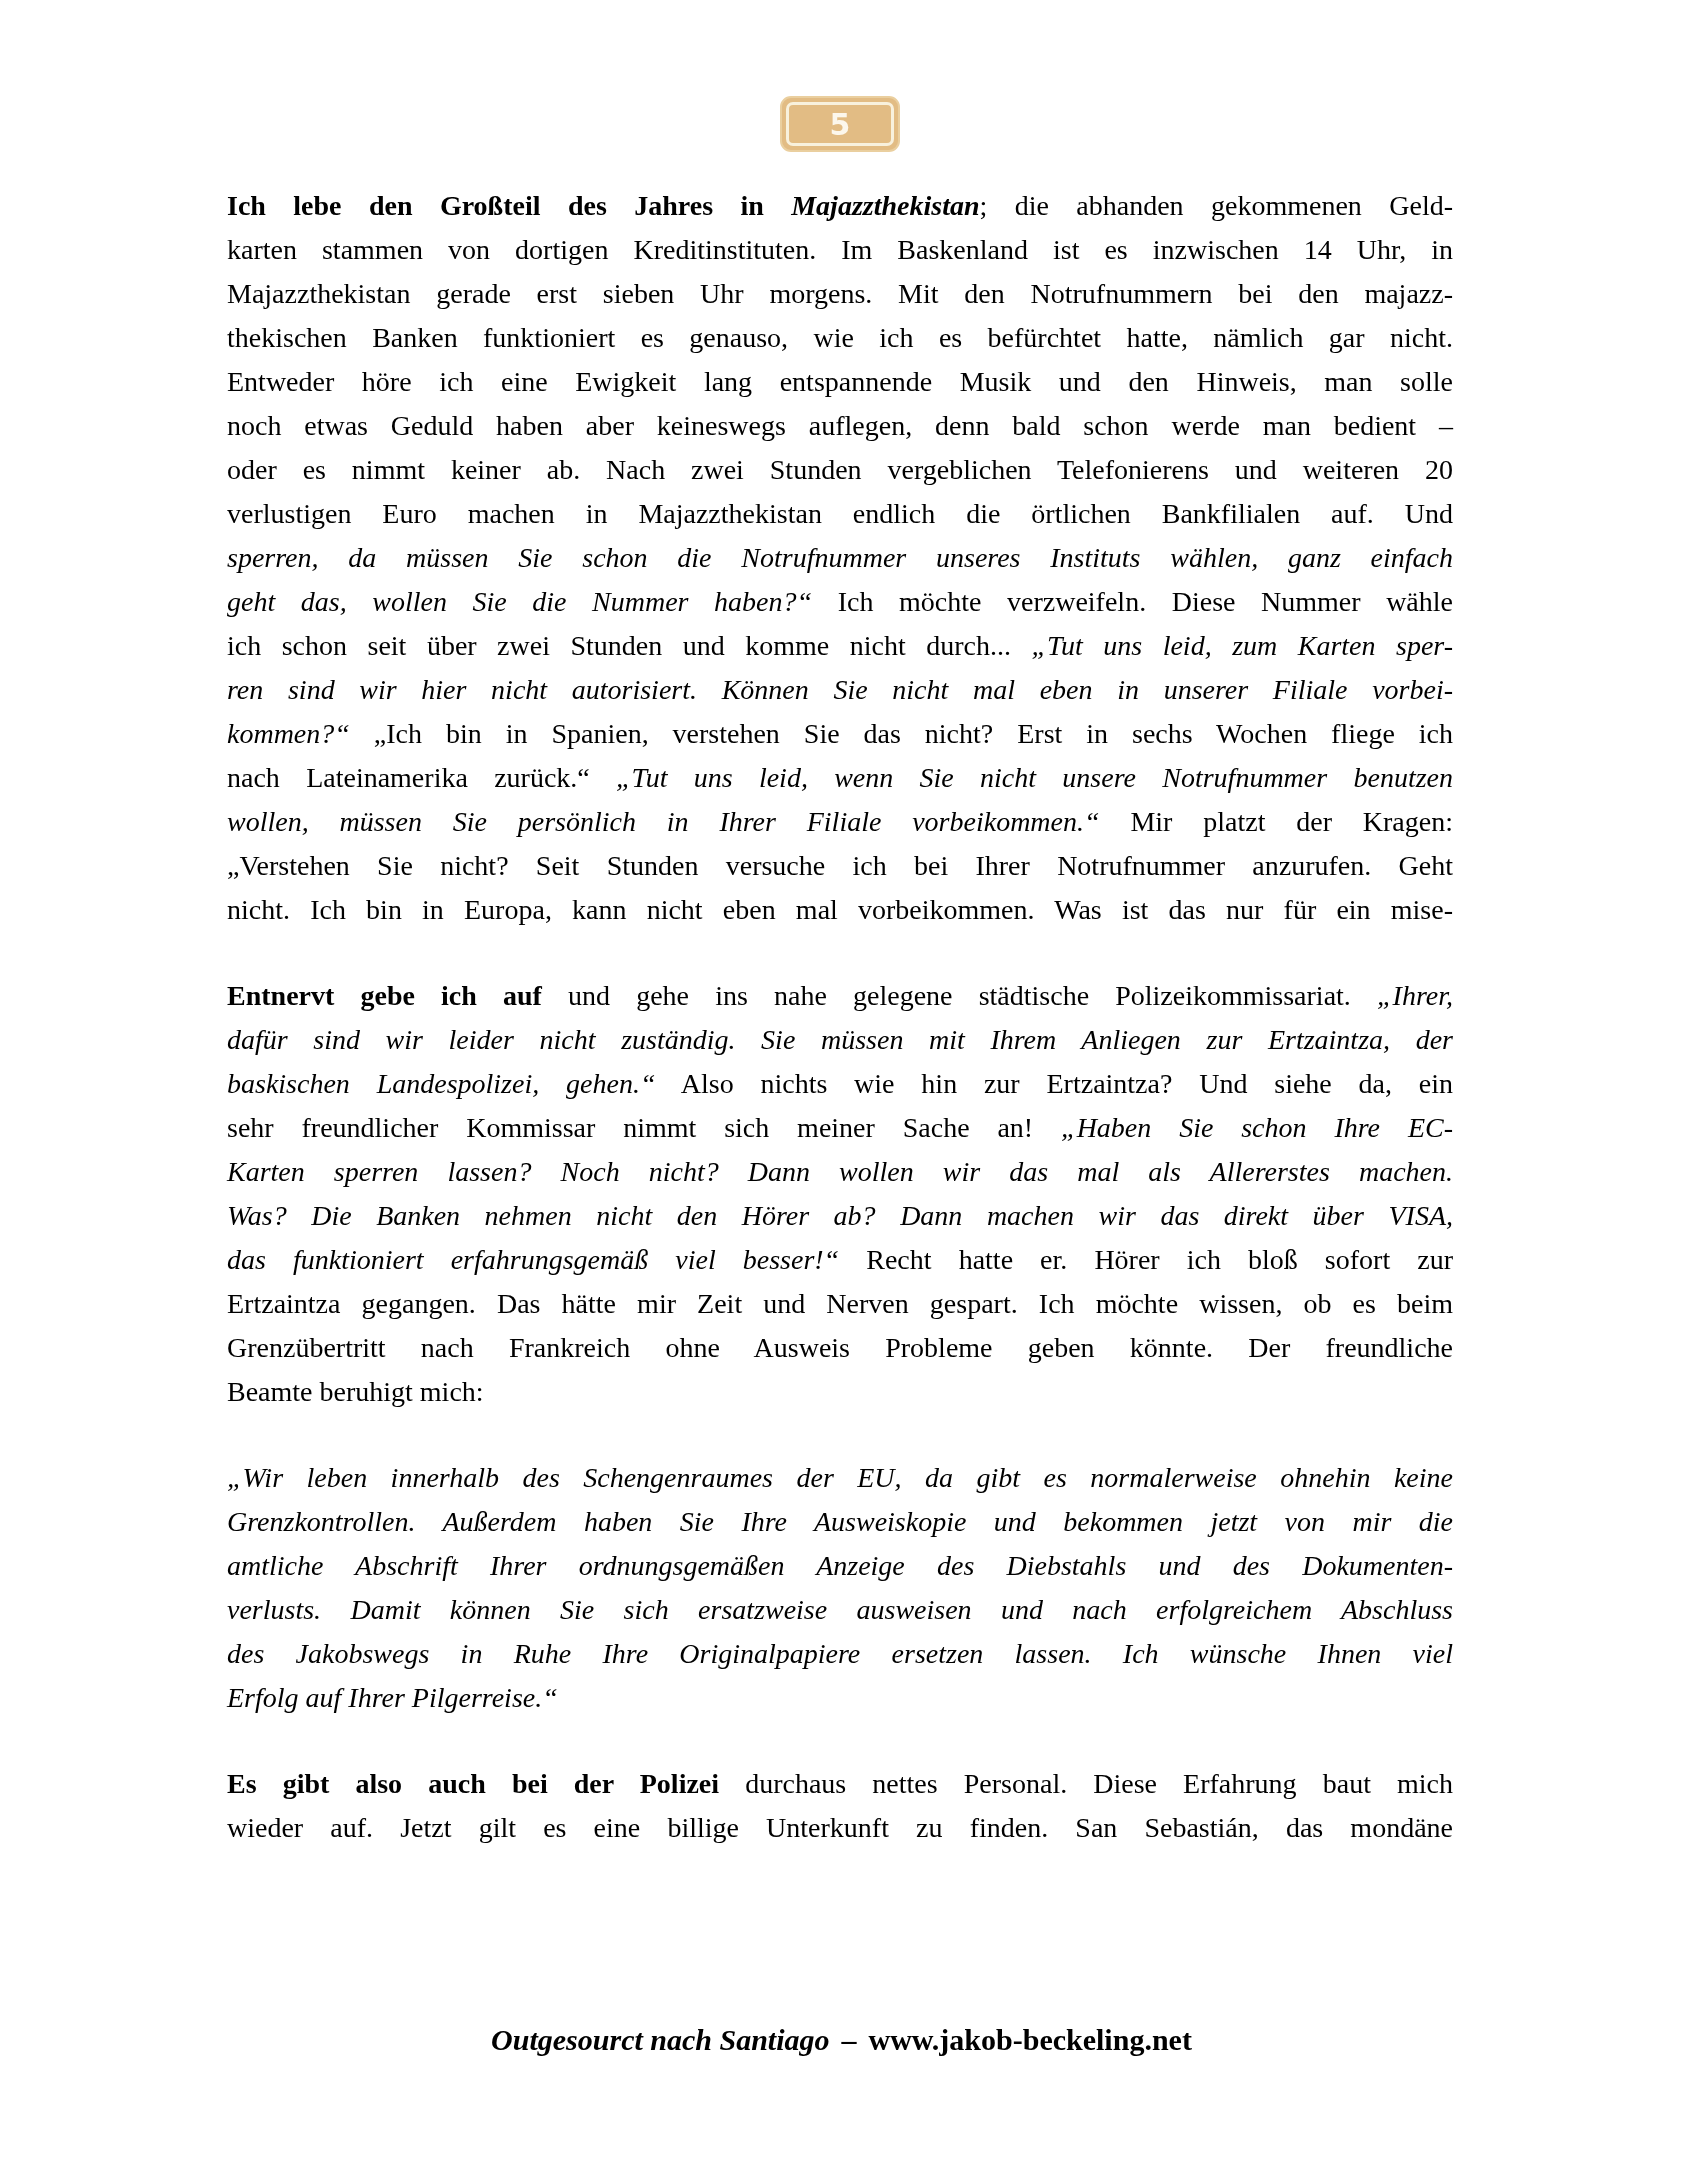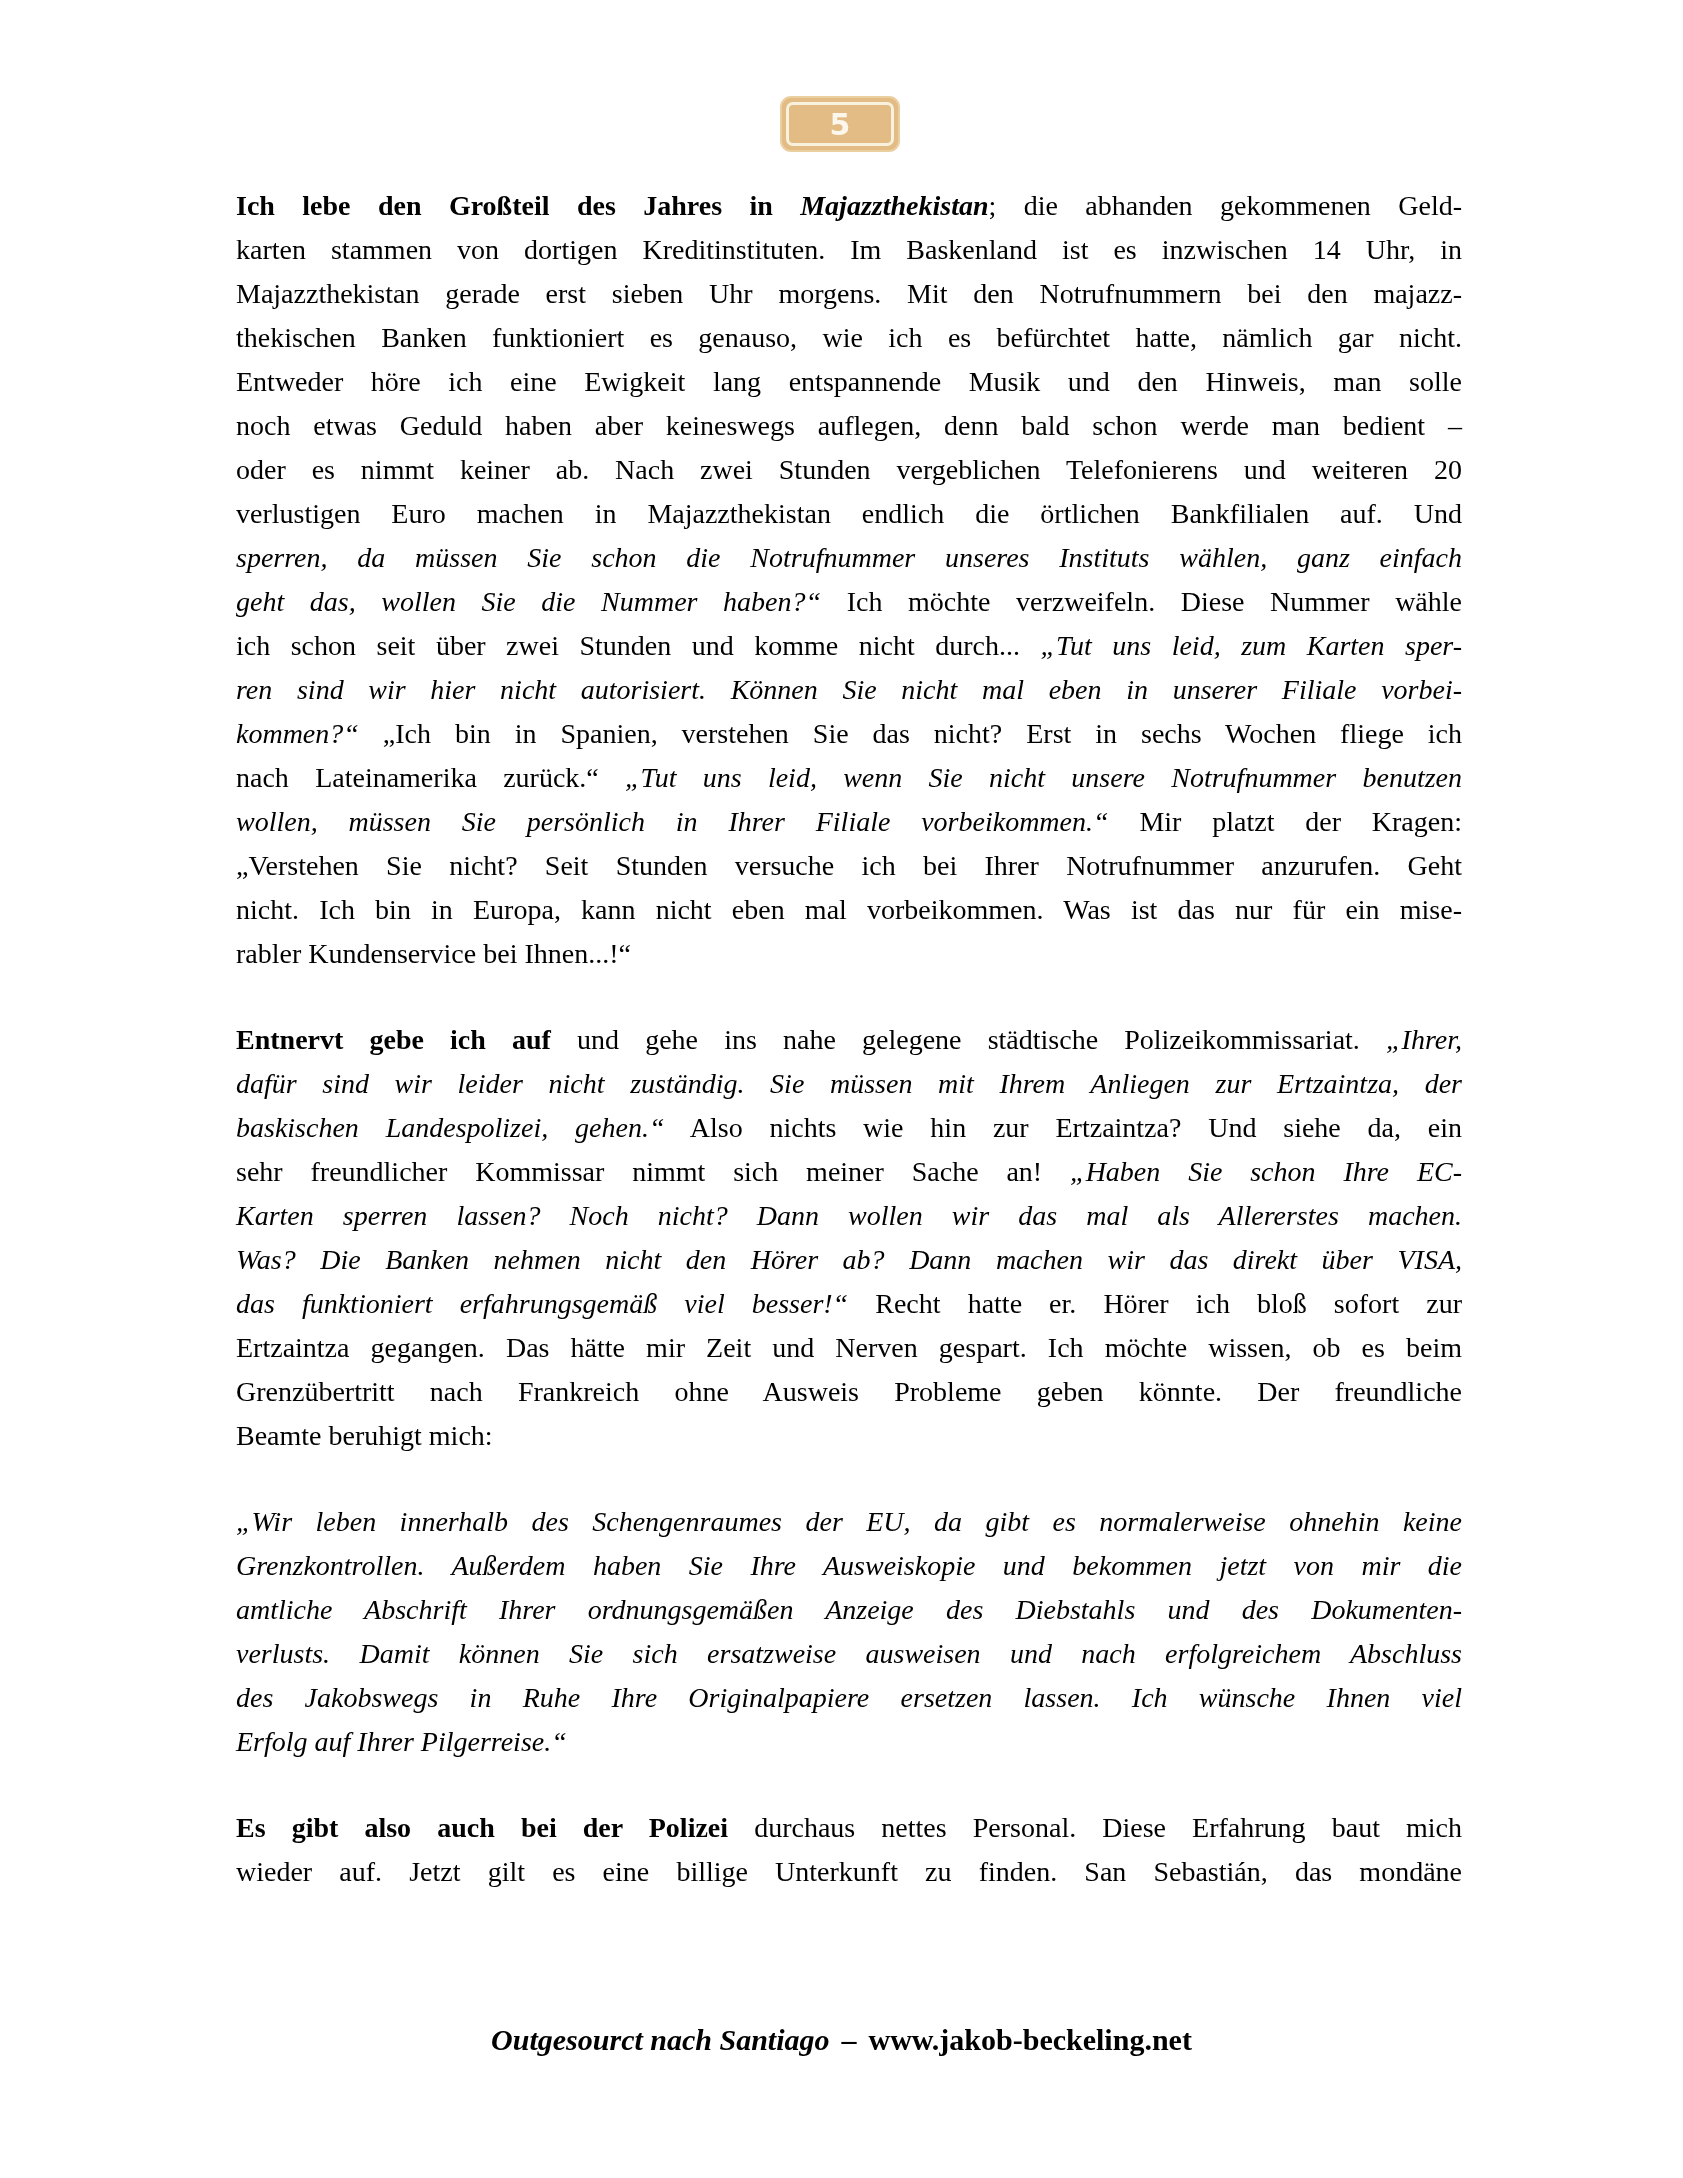--- a/index.html
+++ b/index.html
@@ -41,21 +41,20 @@
     color: var(--badge-text);
   }
 
   
   .content {
     position: absolute;
     left: 227px; top: 184px;
     width: 1226px;
     font-size: 28px;
     color: var(--ink);
-    margin-left: 9px;
   }
   .paragraph + .paragraph { margin-top: 42px; }
   .line {
     line-height: 44px;
     text-align: justify;
     text-align-last: justify;
   }
   .line.last { text-align-last: left; }
   .seg-b  { font-weight: bold; }
   .seg-i  { font-style: italic; }
@@ -96,21 +95,20 @@
         <div class="line"><span>verlustigen Euro machen in Majazzthekistan endlich die örtlichen Bankfilialen auf. Und</span></div>
         <div class="line"><span class="seg-i">sperren, da müssen Sie schon die Notrufnummer unseres Instituts wählen, ganz einfach</span></div>
         <div class="line"><span class="seg-i">geht das, wollen Sie die Nummer haben?“</span><span> Ich möchte verzweifeln. Diese Nummer wähle</span></div>
         <div class="line"><span>ich schon seit über zwei Stunden und komme nicht durch... </span><span class="seg-i">„Tut uns leid, zum Karten sper-</span></div>
         <div class="line"><span class="seg-i">ren sind wir hier nicht autorisiert. Können Sie nicht mal eben in unserer Filiale vorbei-</span></div>
         <div class="line"><span class="seg-i">kommen?“</span><span> „Ich bin in Spanien, verstehen Sie das nicht? Erst in sechs Wochen fliege ich</span></div>
         <div class="line"><span>nach Lateinamerika zurück.“ </span><span class="seg-i">„Tut uns leid, wenn Sie nicht unsere Notrufnummer benutzen</span></div>
         <div class="line"><span class="seg-i">wollen, müssen Sie persönlich in Ihrer Filiale vorbeikommen.“</span><span> Mir platzt der Kragen:</span></div>
         <div class="line"><span>„Verstehen Sie nicht? Seit Stunden versuche ich bei Ihrer Notrufnummer anzurufen. Geht</span></div>
         <div class="line"><span>nicht. Ich bin in Europa, kann nicht eben mal vorbeikommen. Was ist das nur für ein mise-</span></div>
-        <div class="line last"><span>rabler Kundenservice bei Ihnen...!“</span></div>
       </div>
       <div class="paragraph">
         <div class="line"><span class="seg-b">Entnervt gebe ich auf</span><span> und gehe ins nahe gelegene städtische Polizeikommissariat. </span><span class="seg-i">„Ihrer,</span></div>
         <div class="line"><span class="seg-i">dafür sind wir leider nicht zuständig. Sie müssen mit Ihrem Anliegen zur Ertzaintza, der</span></div>
         <div class="line"><span class="seg-i">baskischen Landespolizei, gehen.“</span><span> Also nichts wie hin zur Ertzaintza? Und siehe da, ein</span></div>
         <div class="line"><span>sehr freundlicher Kommissar nimmt sich meiner Sache an! </span><span class="seg-i">„Haben Sie schon Ihre EC-</span></div>
         <div class="line"><span class="seg-i">Karten sperren lassen? Noch nicht? Dann wollen wir das mal als Allererstes machen.</span></div>
         <div class="line"><span class="seg-i">Was? Die Banken nehmen nicht den Hörer ab? Dann machen wir das direkt über VISA,</span></div>
         <div class="line"><span class="seg-i">das funktioniert erfahrungsgemäß viel besser!“</span><span> Recht hatte er. Hörer ich bloß sofort zur</span></div>
         <div class="line"><span>Ertzaintza gegangen. Das hätte mir Zeit und Nerven gespart. Ich möchte wissen, ob es beim</span></div>

